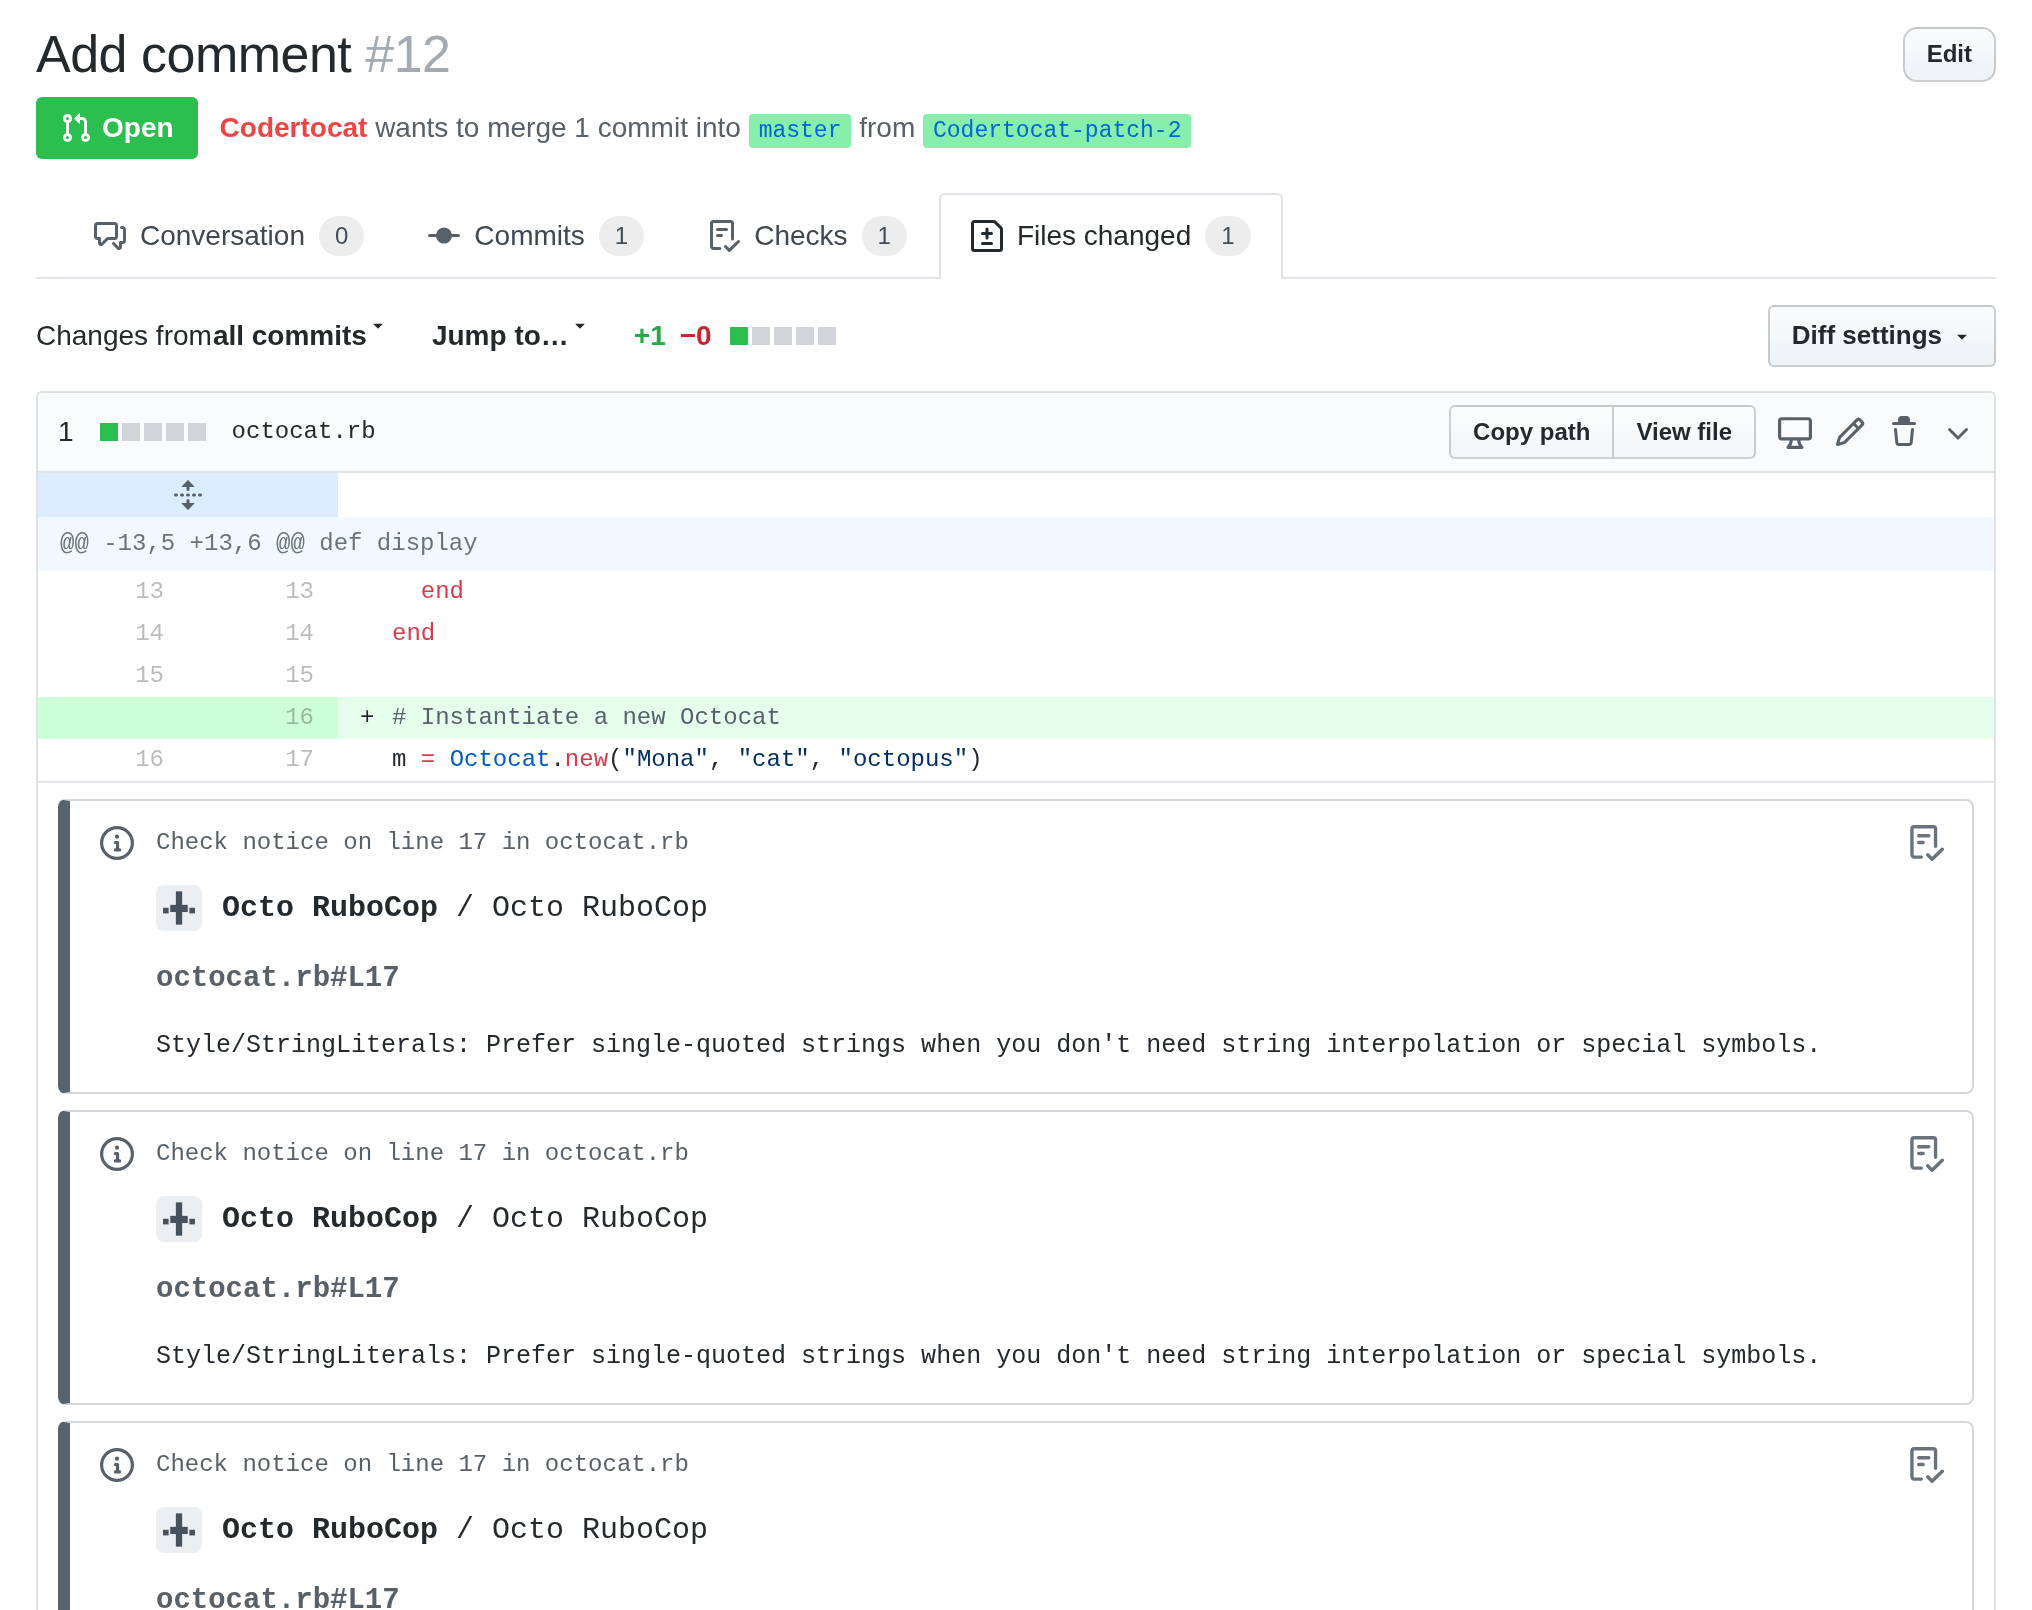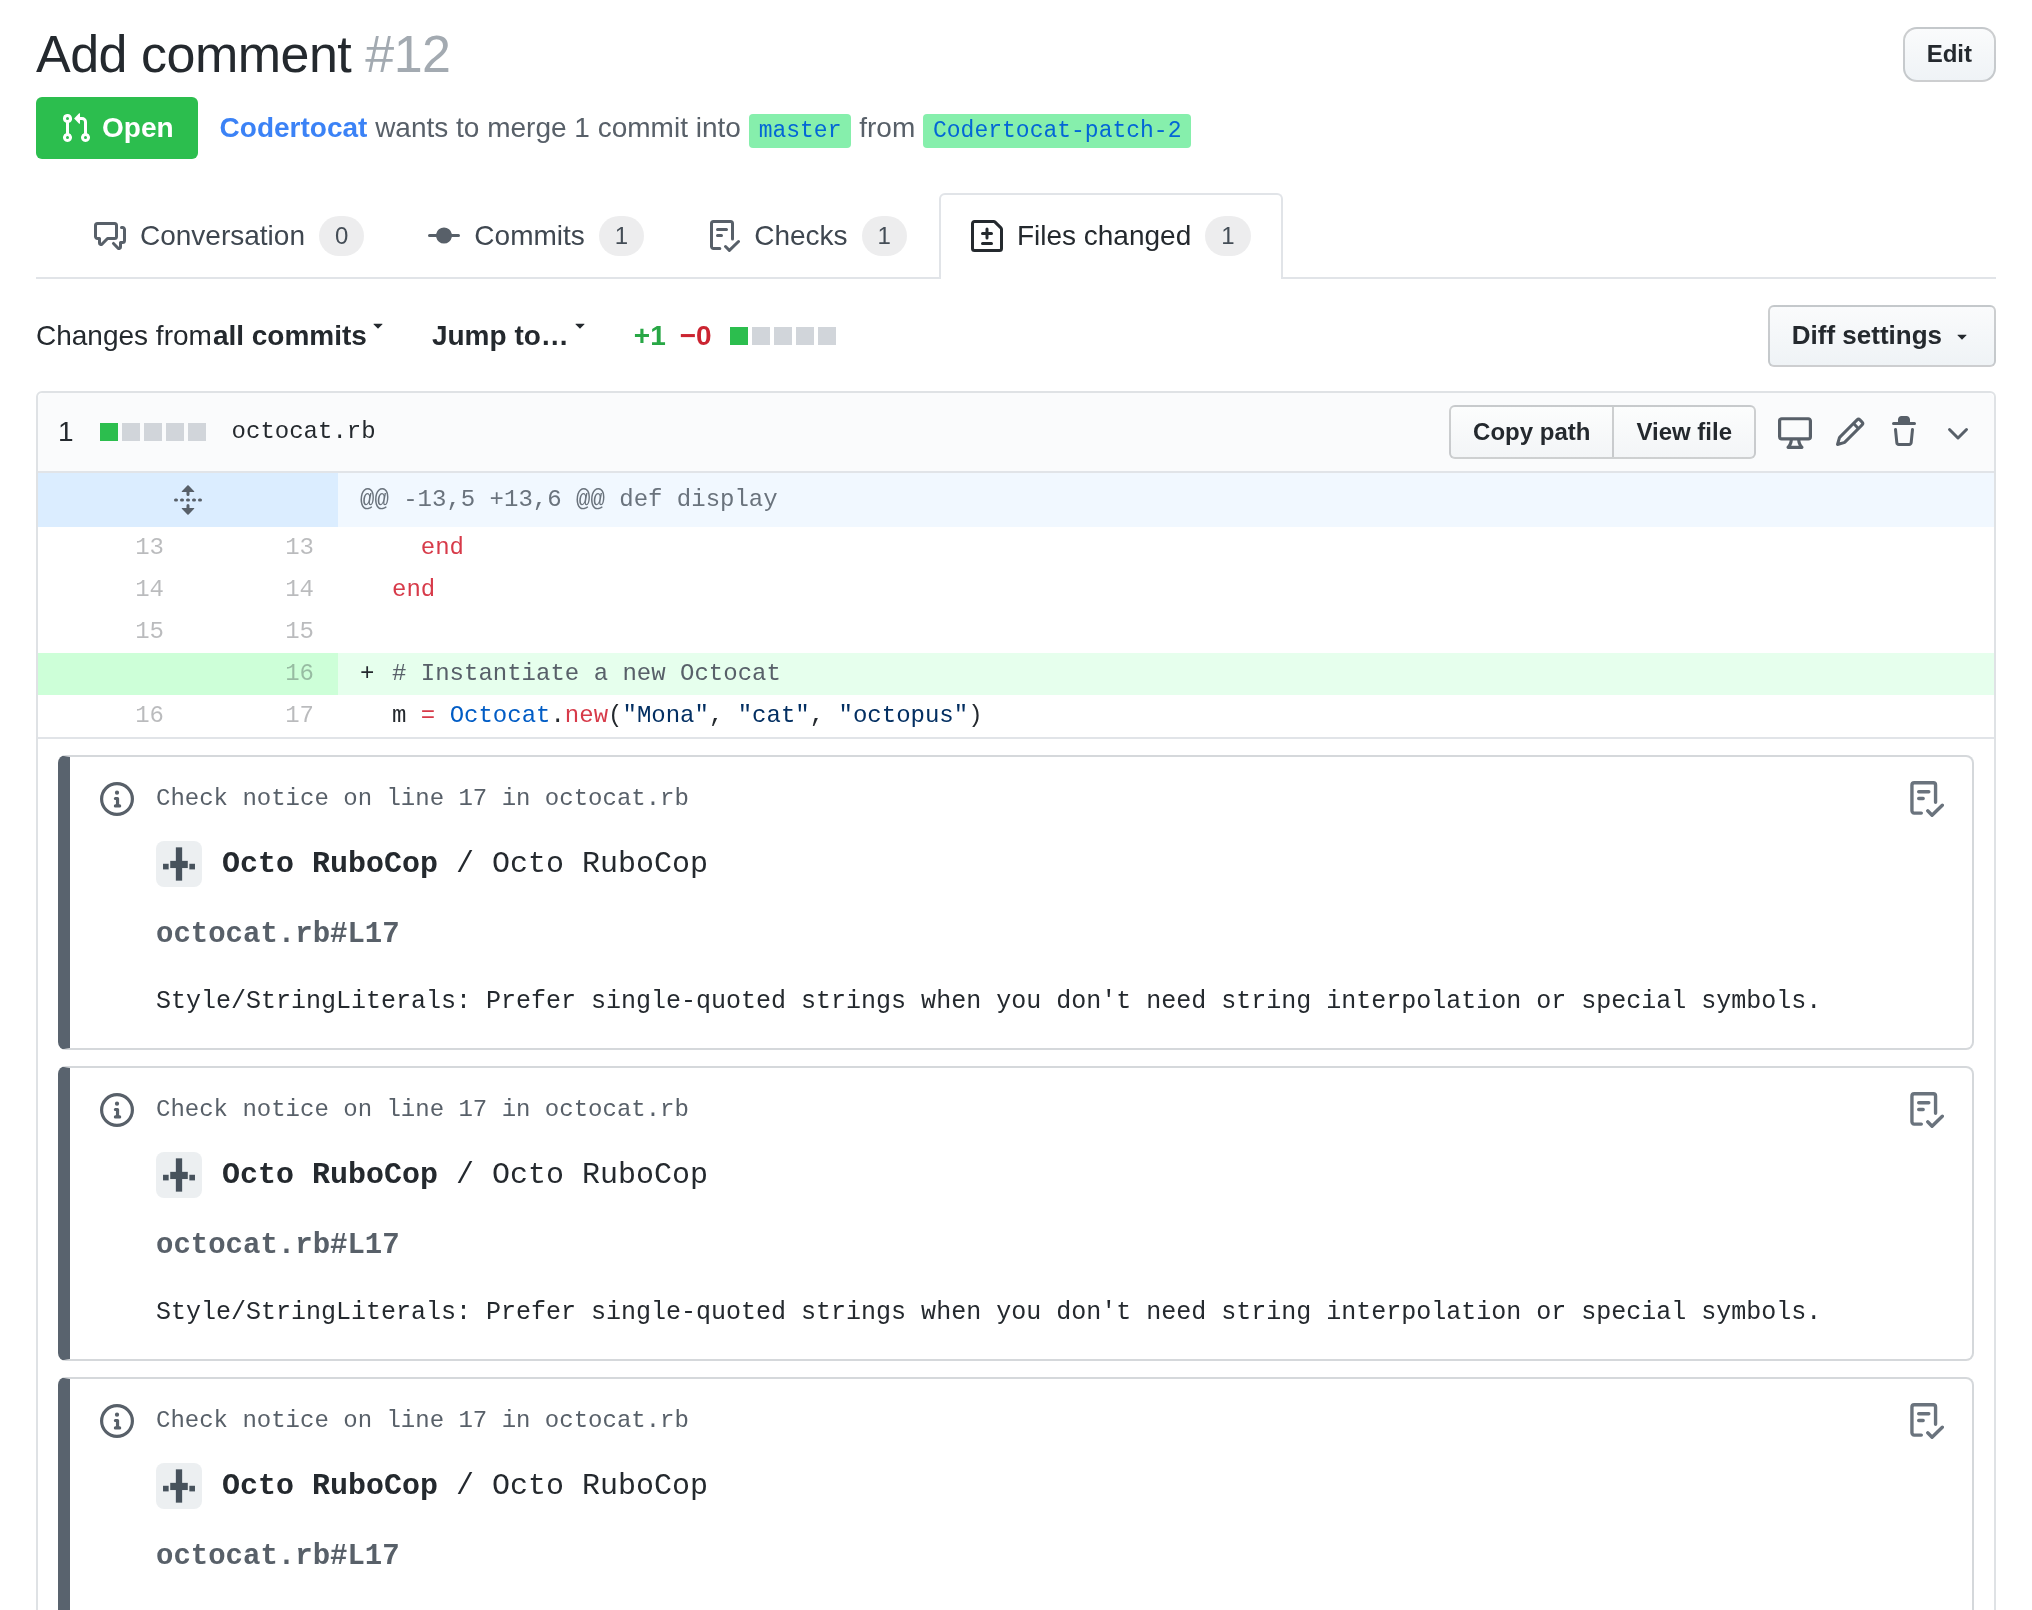--- a/index.html
+++ b/index.html
@@ -29,21 +29,21 @@
     border-color:rgba(27,31,35,.2); color:#fff;
   }
   
   .pr-meta { display:flex; align-items:center; gap:22px; margin-top:10px; color:#586069; }
   .state-badge {
     display:inline-flex; align-items:center; gap:10px;
     background:#2cbe4e; color:#fff; font-weight:700; font-size:28px;
     padding:10px 24px; border-radius:6px;
   }
   .meta-text { color:#586069; }
-  .meta-text b { color:#3b82f6; }
+  .meta-text b { color:#ef4444; }
   .branch-label {
     font-family:"Liberation Mono","DejaVu Sans Mono",monospace;
     font-size:23px; color:#0366d6; background:#86efac;
     padding:4px 10px; border-radius:4px;
   }
 
   
   .tabs { display:flex; align-items:flex-end; margin-top:34px; border-bottom:2px solid #e1e4e8; padding-left:26px; }
   .tab {
     display:flex; align-items:center; gap:14px;
@@ -85,21 +85,21 @@
   .file-name { font-family:"Liberation Mono","DejaVu Sans Mono",monospace; font-size:24px; color:#24292e; margin-left:10px; cursor:pointer; }
   .fh-right { margin-left:auto; display:flex; align-items:center; gap:22px; }
   .btn-group { display:inline-flex; }
   .btn-group .btn { border-radius:0; background:linear-gradient(#fcfdfd,#f3f5f7); }
   .btn-group .btn:first-child { border-radius:6px 0 0 6px; }
   .btn-group .btn:last-child { border-radius:0 6px 6px 0; border-left:none; }
   .fh-icon { color:#586069; display:inline-flex; cursor:pointer; }
 
   
   .diff { font-family:"Liberation Mono","DejaVu Sans Mono",monospace; font-size:24px; }
-  .hunk-row { display:flex; line-height:42px; }
+  .hunk-row { display:flex; line-height:42px;flex-direction:column; }
   .hunk-gutter { width:300px; background:#dbedff; display:flex; align-items:center; justify-content:center; color:#586069; cursor:pointer; padding:6px 0; }
   .hunk-code { flex:1; background:#f1f8ff; color:#6a737d; padding:6px 0 6px 22px; white-space:pre; }
   .d-row { display:flex; line-height:42px; }
   .num { width:150px; text-align:right; padding-right:24px; color:rgba(27,31,35,.3); cursor:pointer; }
   .code { flex:1; white-space:pre; padding-left:22px; color:#24292e; }
   .marker { display:inline-block; width:32px; }
   .d-row.addition .num { background:#cdffd8; }
   .d-row.addition .code { background:#e6ffed; }
   .tok-kw { color:#d73a49; }
   .tok-const { color:#005cc5; }

